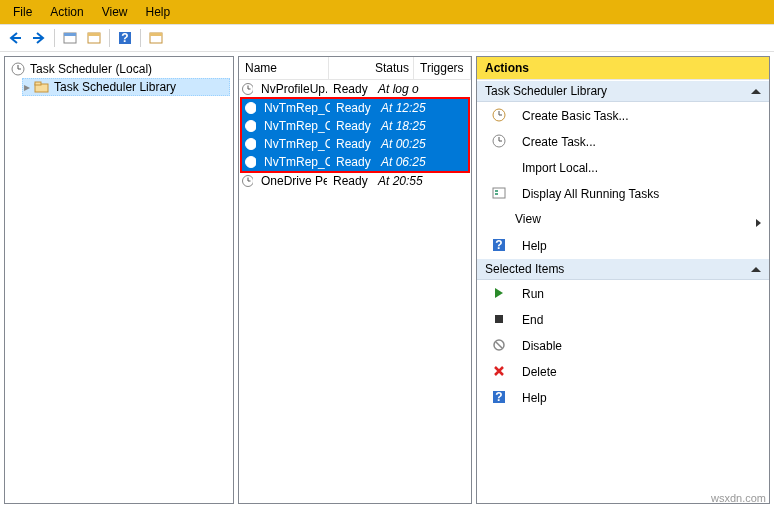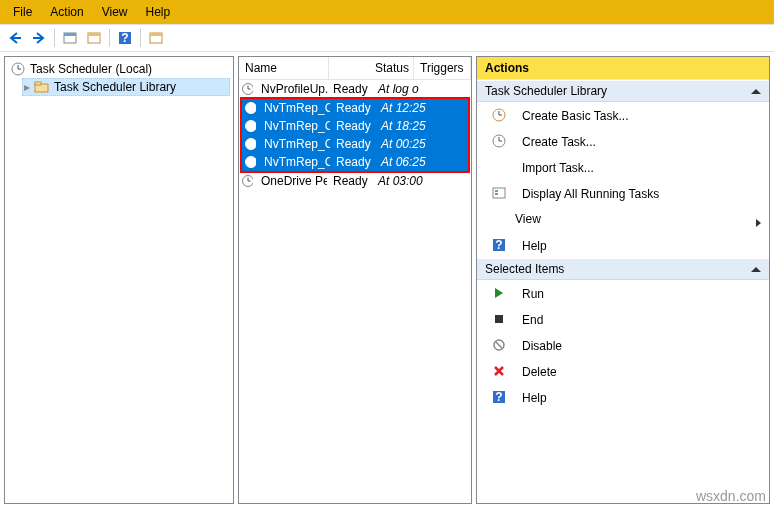--- a/index.html
+++ b/index.html
@@ -23,21 +23,21 @@
   .row .nm { width: 72px; } .row .st { width: 45px; } .row .tr { flex: 1; font-style: italic; }
   .row.sel { background: #0078d7; color: #fff; }
   .selbox { border: 2px solid #ff0000; margin: -1px 1px; }
   .actions { flex: 1; border: 1px solid #828790; margin: 4px 4px 4px 2px; background: #fff; display: flex; flex-direction: column; }
   .ahead { font-weight: 700; padding: 4px 8px; background: #fde047; border-bottom: 1px solid #e5e5e5; }
   .agroup { background: #e1ecf7; padding: 3px 8px; display: flex; justify-content: space-between; align-items: center; border-bottom: 1px solid #cdd9e6; border-top: 1px solid #fff;}
   .aitem { display: flex; align-items: flex-end; gap: 15px; padding: 5px 8px 5px 14px; }
   .aicon { width: 16px; height: 16px; display: flex; align-items: center; justify-content: center; }
   .tri { width:0;height:0;border-top:4px solid transparent;border-bottom:4px solid transparent;border-left:5px solid #333; }
   .triup { width:0;height:0;border-left:5px solid transparent;border-right:5px solid transparent;border-bottom:5px solid #333; }
-  .watermark { position: absolute; bottom: 4px; right: 8px; color: #999; font-size: 14px; }
+  .watermark { position: absolute; bottom: 4px; right: 8px; color: #999; font-size: 11px; }
   svg { display: block; }
 </style>
 </head>
 <body>
 
 <div class="menubar">
   <span>File</span>
   <span>Action</span>
   <span>View</span>
   <span>Help</span>
@@ -171,21 +171,21 @@
         </div>
         <div class="row">
           <span class="ic">
             <svg width="14" height="14">
               <circle cx="7" cy="7" r="5.5" fill="#fff" stroke="#888"></circle>
               <path d="M7 3.5V7H9.5" stroke="#555" fill="none"></path>
             </svg>
           </span>
           <span class="nm">OneDrive Pe...</span>
           <span class="st">Ready</span>
-          <span class="tr">At 03:00</span>
+          <span class="tr">At 20:55</span>
         </div>
       </div>
   </div>
 
   <div class="actions">
     <div class="ahead">Actions</div>
     <div class="agroup">
       <span>Task Scheduler Library</span>
       <div class="triup"></div>
     </div>
@@ -202,21 +202,21 @@
       <div class="aicon">
           <svg width="16" height="16">
             <circle cx="8" cy="8" r="6" fill="#fff" stroke="#888"></circle>
             <path d="M8 4V8H11" stroke="#555" fill="none"></path>
           </svg>
         </div>
       <span>Create Task...</span>
     </div>
     <div class="aitem">
       <div class="aicon"></div>
-      <span>Import Task...</span>
+      <span>Import Local...</span>
     </div>
     <div class="aitem">
       <div class="aicon">
           <svg width="16" height="16">
             <rect x="2" y="3" width="12" height="10" fill="#fff" stroke="#888"></rect>
             <rect x="4" y="5" width="3" height="2" fill="#5a8"></rect>
             <rect x="4" y="8" width="3" height="2" fill="#5a8"></rect>
           </svg>
         </div>
       <span>Display All Running Tasks</span>

